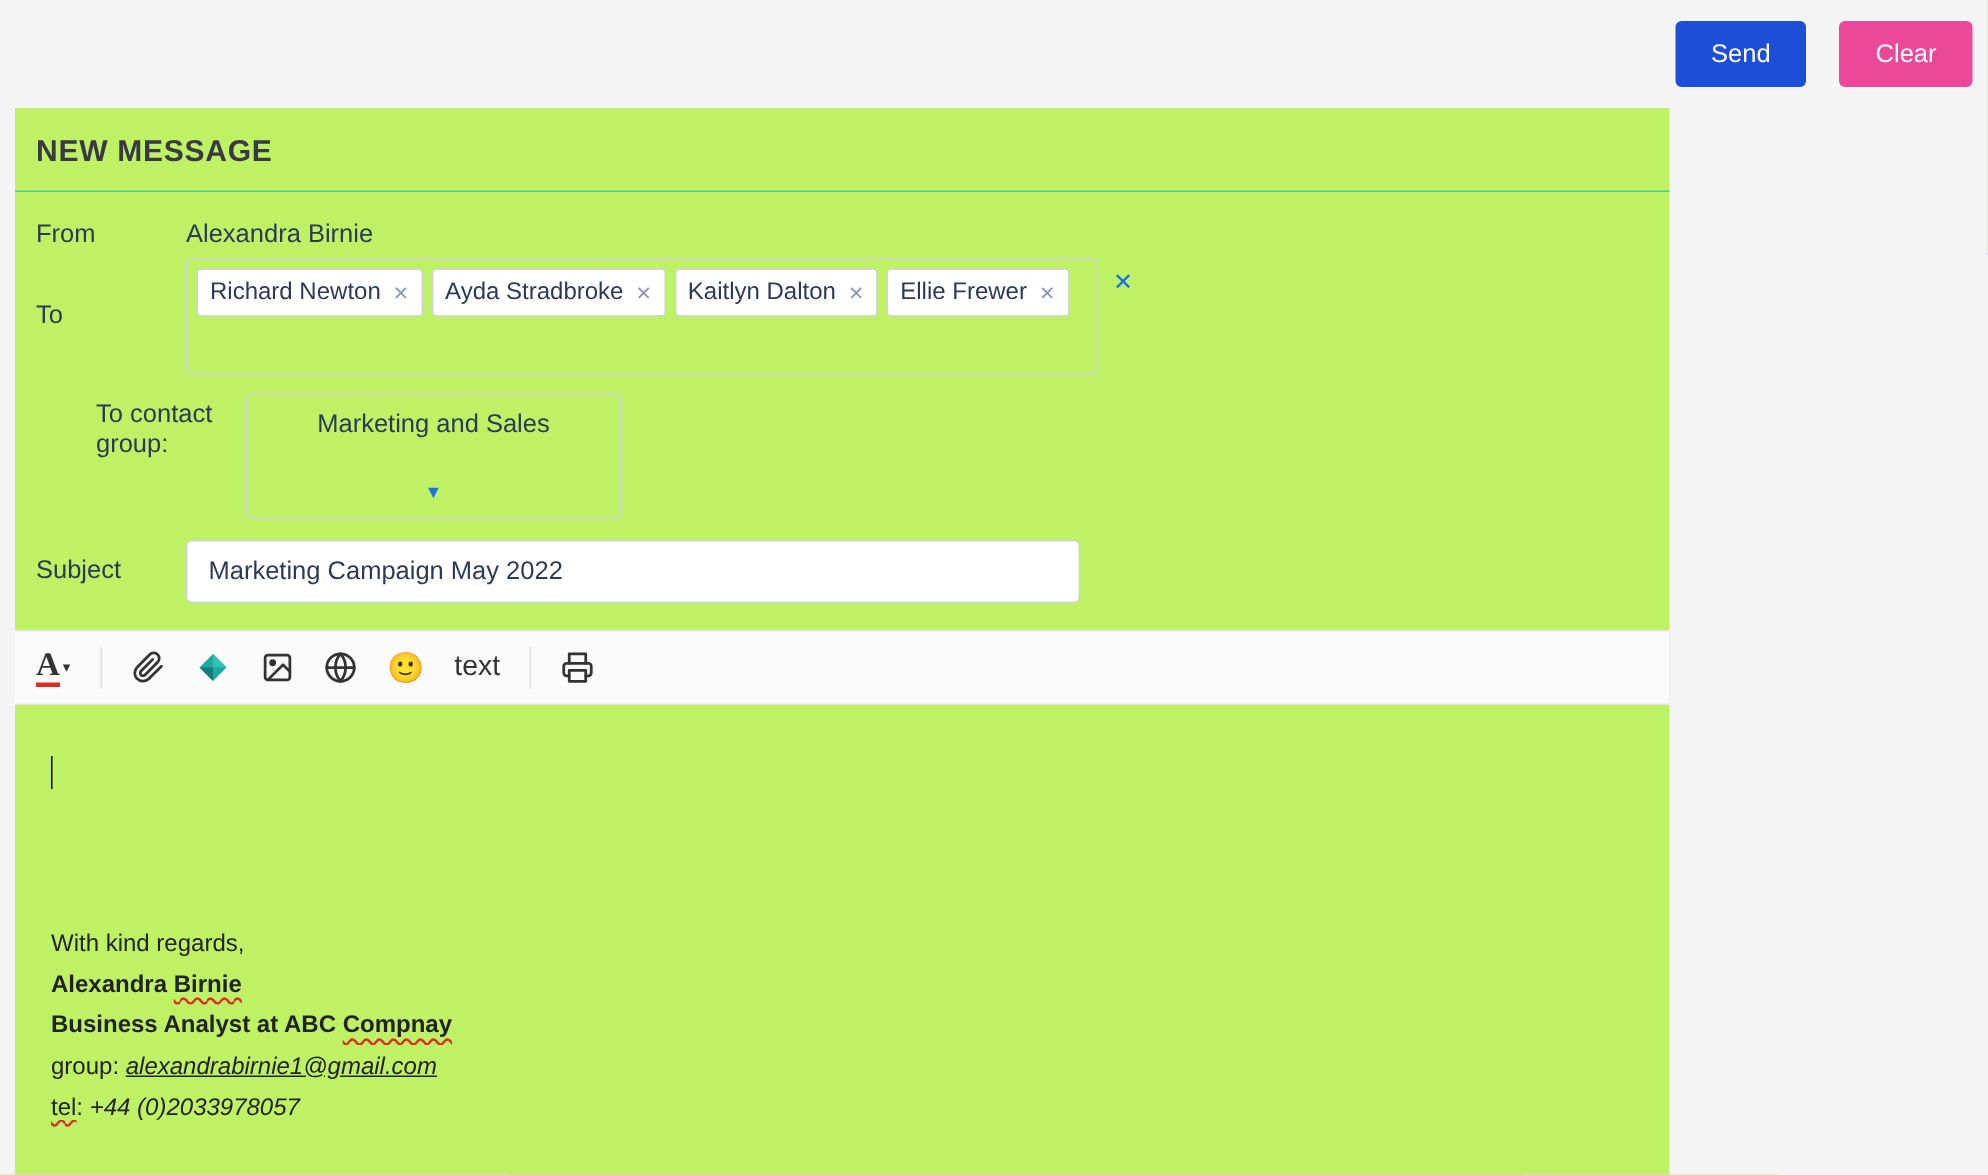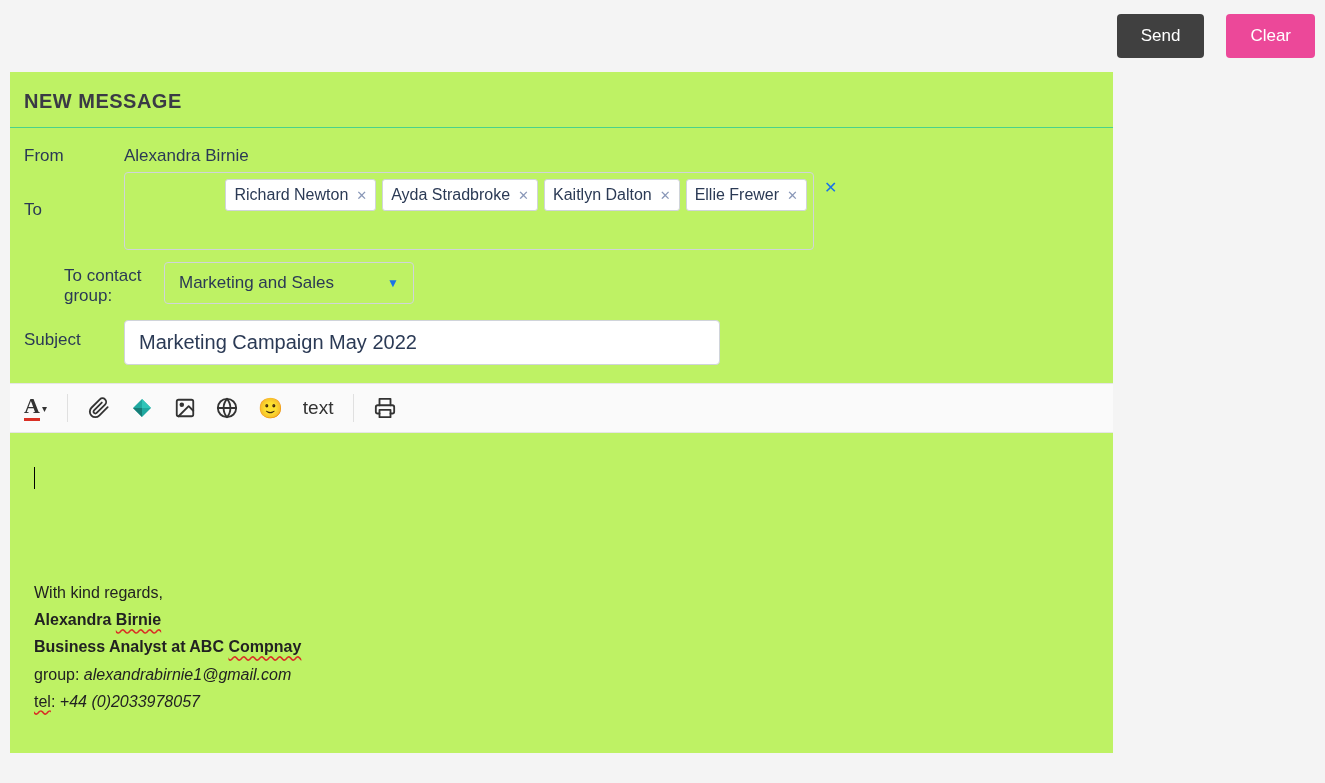--- a/index.html
+++ b/index.html
@@ -19,21 +19,21 @@
       padding: 14px 10px 14px 0;
     }
     .btn {
       border: none;
       border-radius: 4px;
       padding: 12px 24px;
       font-size: 17px;
       cursor: pointer;
       color: #fff;
     }
-    .btn-green { background: #404040; }
+    .btn-green { background: #1d4ed8; }
     .btn-pink-light { background: #ec4899; }
     .btn-pink { background: #fa6187; }
 
     .panel {
       background: #bef264;
       width: 1103px;
       margin-left: 10px;
       padding: 0;
     }
     .panel-title {
@@ -65,28 +65,27 @@
     }
 
     .to-wrapper {
       display: flex;
       align-items: flex-start;
       gap: 8px;
     }
     .tags-box {
       border: 1px solid #d0d4da;
       border-radius: 4px;
-      width: 690px;
+      width: 608px;
       min-height: 78px;
       padding: 6px;
       display: flex;
       flex-wrap: wrap;
       gap: 6px;
       align-content: flex-start;
-      justify-content: flex-end;
     }
     .tag {
       border: 1px solid #d0d4da;
       border-radius: 3px;
       background: #fff;
       padding: 5px 8px;
       display: inline-flex;
       align-items: center;
       gap: 8px;
       color: #2b3a55;
@@ -105,38 +104,39 @@
       padding-top: 6px;
       padding-left: 2px;
     }
 
     .dropdown {
       border: 1px solid #d0d4da;
       border-radius: 4px;
       padding: 10px 14px;
       display: inline-flex;
       align-items: center;
-      gap: 40px;
+      gap: 28px;
       color: #2b3a55;
       font-size: 17px;
       cursor: pointer;
       min-width: 250px;
       justify-content: space-between;
+      flex-direction: column;
     }
     .chev {
       color: #1a73e8;
       font-size: 12px;
     }
 
     .subject-input {
       border: 1px solid #d0d4da;
       border-radius: 4px;
       width: 596px;
       padding: 10px 14px;
-      font-size: 20px;
+      font-size: 17px;
       color: #2b3a55;
       outline: none;
     }
 
     .editor-toolbar {
       margin-top: 10px;
       background: #fafafa;
       border-top: 1px solid #e6e6e6;
       border-bottom: 1px solid #e6e6e6;
       padding: 10px 14px;
@@ -170,21 +170,21 @@
     .cursor-line {
       height: 22px;
       border-left: 1.5px solid #000;
       width: 1px;
       margin-bottom: 90px;
     }
     .sig { font-size: 16px; line-height: 1.7; color: #222; }
     .sig .bold { font-weight: 700; margin-top: 20px; }
     .sig .wavy { text-decoration: underline wavy #d93025; text-underline-offset: 3px; }
     .sig .italic { font-style: italic; }
-    .sig .ul { }
+    .sig .ul { text-decoration: underline; }
 
     
     .tb-item svg { display: block; }
   </style>
 </head>
 <body>
 
 <div class="toolbar-top">
   <button class="btn btn-green">Send</button>
   <button class="btn btn-pink-light">Clear</button>

